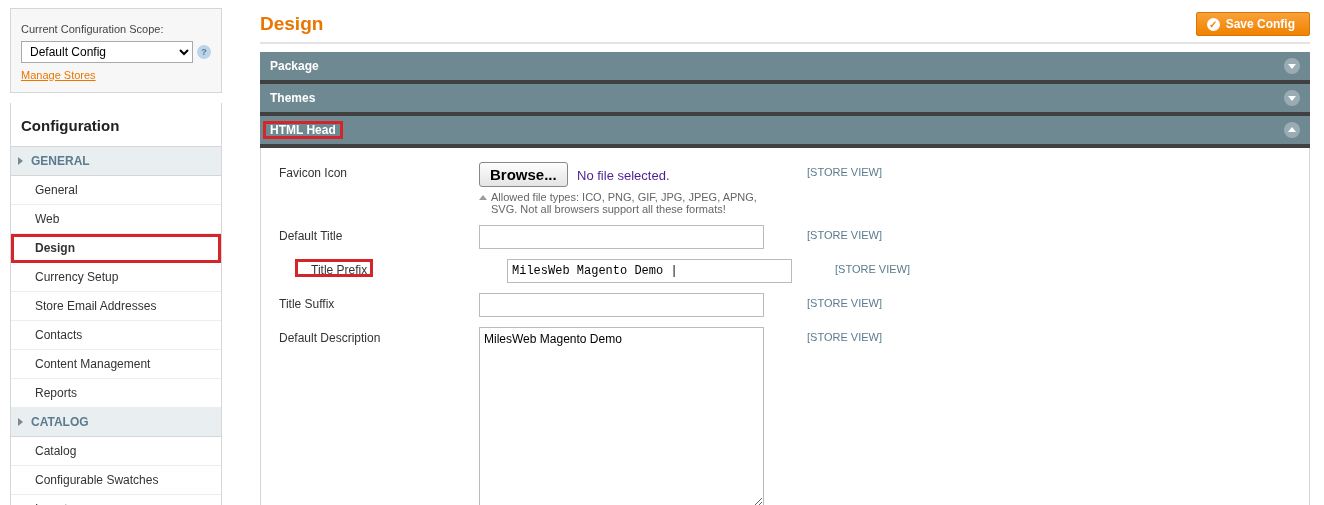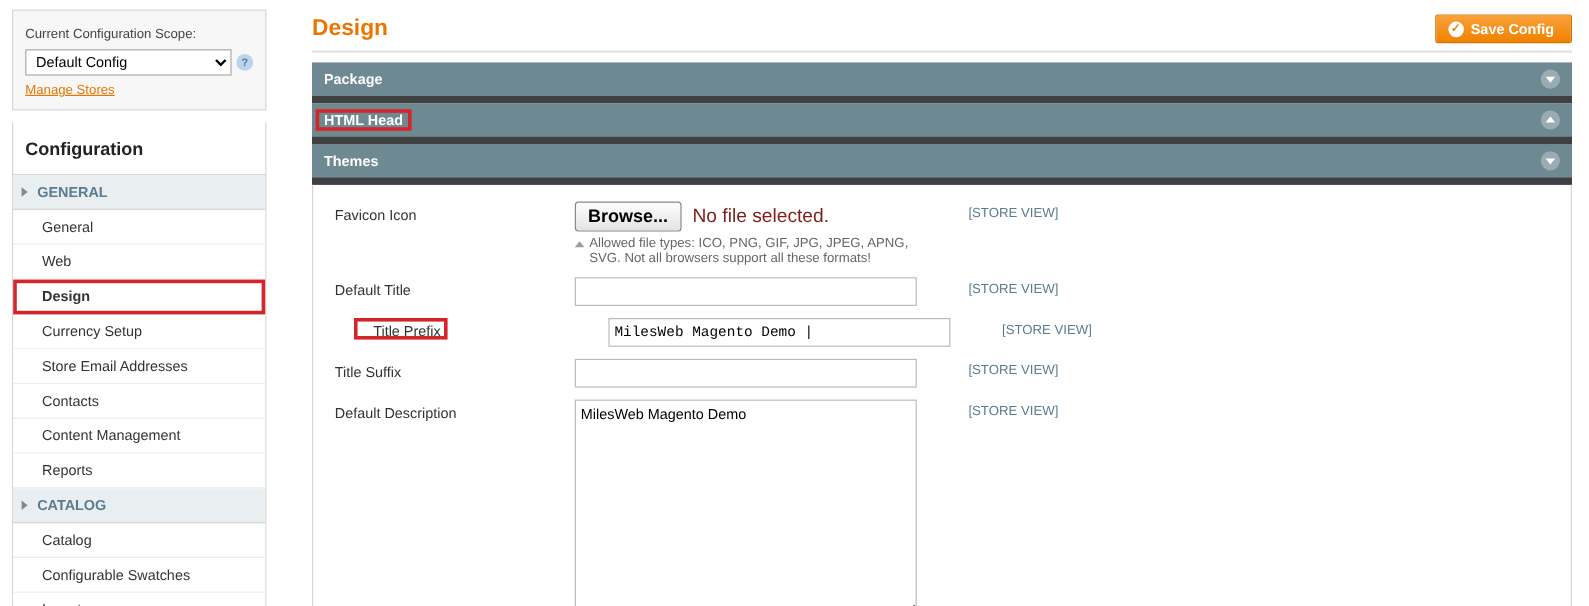--- a/index.html
+++ b/index.html
@@ -22,37 +22,37 @@
   .nav-item.active{font-weight:bold;}
   .highlight-red{outline:3px solid #d4262a;outline-offset:-3px;}
   
   .main{flex:1;padding:12px 14px 0 28px;position:relative;}
   .page-head{display:flex;align-items:center;justify-content:space-between;margin-bottom:6px;}
   .page-title{font-size:19px;font-weight:bold;color:#ea7601;}
   .save-btn{background:linear-gradient(#f9a13a,#f08200);border:1px solid #d97600;color:#fff;font-weight:bold;padding:4px 14px 4px 10px;border-radius:2px;cursor:pointer;display:flex;align-items:center;gap:6px;font-size:12px;}
   .save-btn .chk{width:13px;height:13px;border-radius:50%;background:#fff;color:#f08200;display:inline-flex;align-items:center;justify-content:center;font-size:10px;font-weight:bold;}
   .thin-rule{height:2px;background:#e4e4e4;margin-bottom:8px;}
   .accordion{}
-  .acc-head{background:#6f8992;color:#fff;font-weight:bold;padding:6px 10px;font-size:12px;border-bottom:6px solid #404040;display:flex;align-items:center;justify-content:space-between;cursor:pointer;}
+  .acc-head{background:#6f8992;color:#fff;font-weight:bold;padding:6px 10px;font-size:12px;border-bottom:4px solid #404040;display:flex;align-items:center;justify-content:space-between;cursor:pointer;}
   .acc-head .toggle-icon{display:inline-block;width:16px;height:16px;border-radius:50%;background:rgba(255,255,255,0.3);position:relative;}
   .acc-head .toggle-icon::after{content:"";position:absolute;left:4px;top:6px;width:0;height:0;border-left:4px solid transparent;border-right:4px solid transparent;}
   .acc-head.collapsed .toggle-icon::after{border-top:5px solid #fff;}
   .acc-head.expanded .toggle-icon::after{border-bottom:5px solid #fff;top:5px;}
   .acc-head .head-label{display:inline-block;}
   .acc-head .head-label.highlight-red{outline:3px solid #d4262a;outline-offset:-1px;padding:0 5px;margin-left:-5px;}
   .acc-body{border:1px solid #d6d6d6;border-top:none;padding:14px 18px 8px 18px;}
   .field-row{display:flex;align-items:flex-start;margin-bottom:10px;}
   .field-label{width:200px;padding-top:4px;color:#333;font-size:12px;}
   .field-label.highlight-red{outline:3px solid #d4262a;outline-offset:-3px;padding-left:16px;padding-right:4px;width:auto;min-width:58px;margin-right:134px;margin-left:16px;}
   .field-cntrl{width:300px;}
   .field-scope{color:#5b7b8f;font-size:11px;padding-top:4px;margin-left:28px;white-space:nowrap;}
   input.text-input{width:275px;border:1px solid #bbb;height:20px;padding:1px 4px;font-size:12px;font-family:Liberation Mono, monospace;}
   textarea.text-input{width:275px;height:170px;border:1px solid #bbb;padding:4px;font-size:12px;font-family:Arial;resize:both;}
   .browse-btn{background:linear-gradient(#fdfdfd,#e4e4e4);border:1px solid #888;border-radius:3px;padding:3px 10px;font-size:15px;cursor:pointer;font-weight:bold;}
-  .file-status{font-size:16px;color:#7f1d1d;margin-left:6px;}
+  .file-status{font-size:13px;color:#4c1d95;margin-left:6px;}
   .hint-row{display:flex;align-items:flex-start;gap:4px;margin-top:4px;}
   .hint-caret{width:0;height:0;border-left:4px solid transparent;border-right:4px solid transparent;border-bottom:5px solid #9c9c9c;margin-top:4px;flex-shrink:0;}
   .hint-text{font-size:11px;color:#666;max-width:270px;}
 </style>
 </head>
 <body>
 
 <div class="page">
 
   <div class="sidebar">
@@ -102,26 +102,26 @@
         <span>Save Config</span>
       </button>
     </div>
     <div class="thin-rule"></div>
 
     <div class="accordion" id="accordion">
         <div class="acc-head collapsed">
           <span class="head-label">Package</span>
           <span class="toggle-icon"></span>
         </div>
+        <div class="acc-head collapsed">
+          <span class="head-label">Themes</span>
+          <span class="toggle-icon"></span>
+        </div>
         <div class="acc-head expanded">
           <span class="head-label highlight-red">HTML Head</span>
-          <span class="toggle-icon"></span>
-        </div>
-        <div class="acc-head collapsed">
-          <span class="head-label">Themes</span>
           <span class="toggle-icon"></span>
         </div>
       </div>
 
     <div class="acc-body">
 
       <div class="field-row">
         <div class="field-label">Favicon Icon</div>
         <div class="field-cntrl">
           <button class="browse-btn">Browse...</button>

